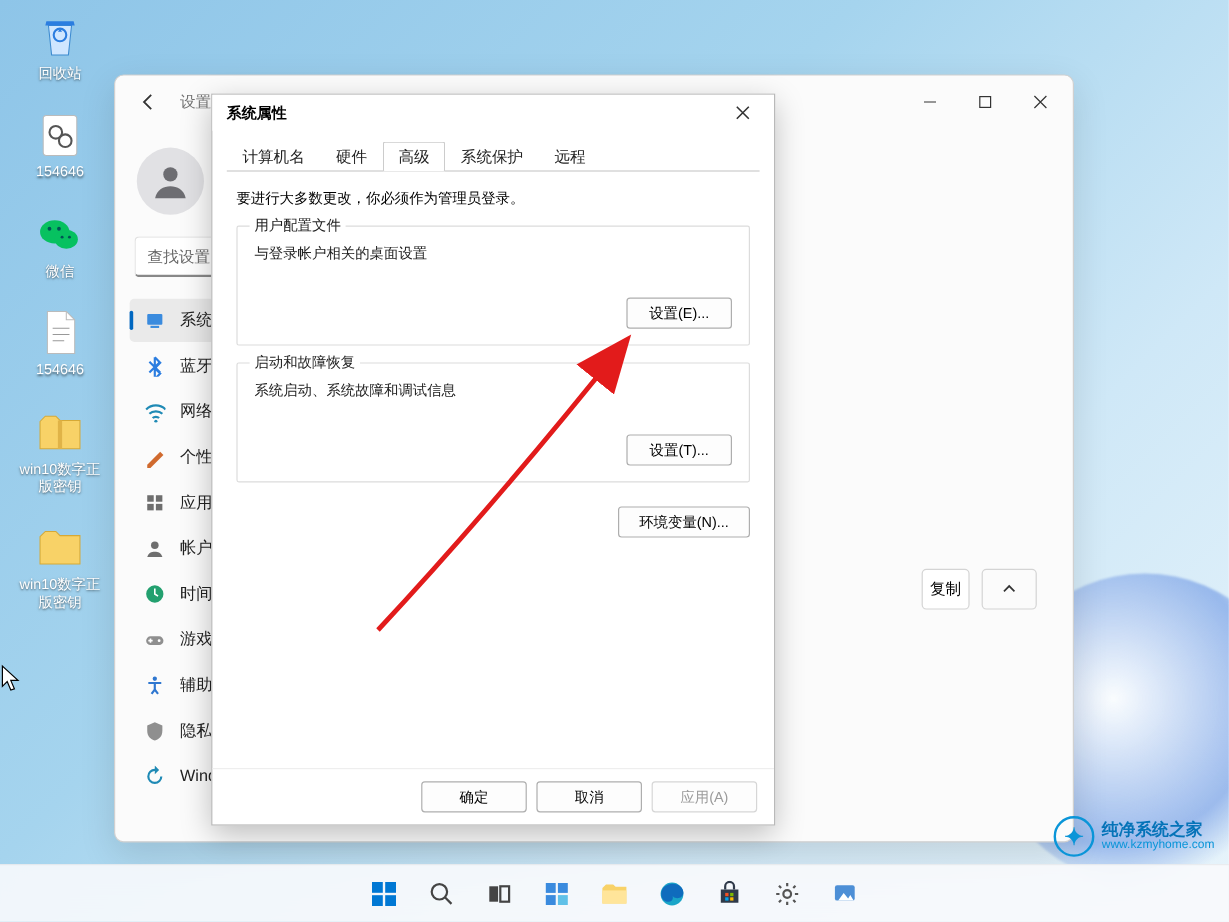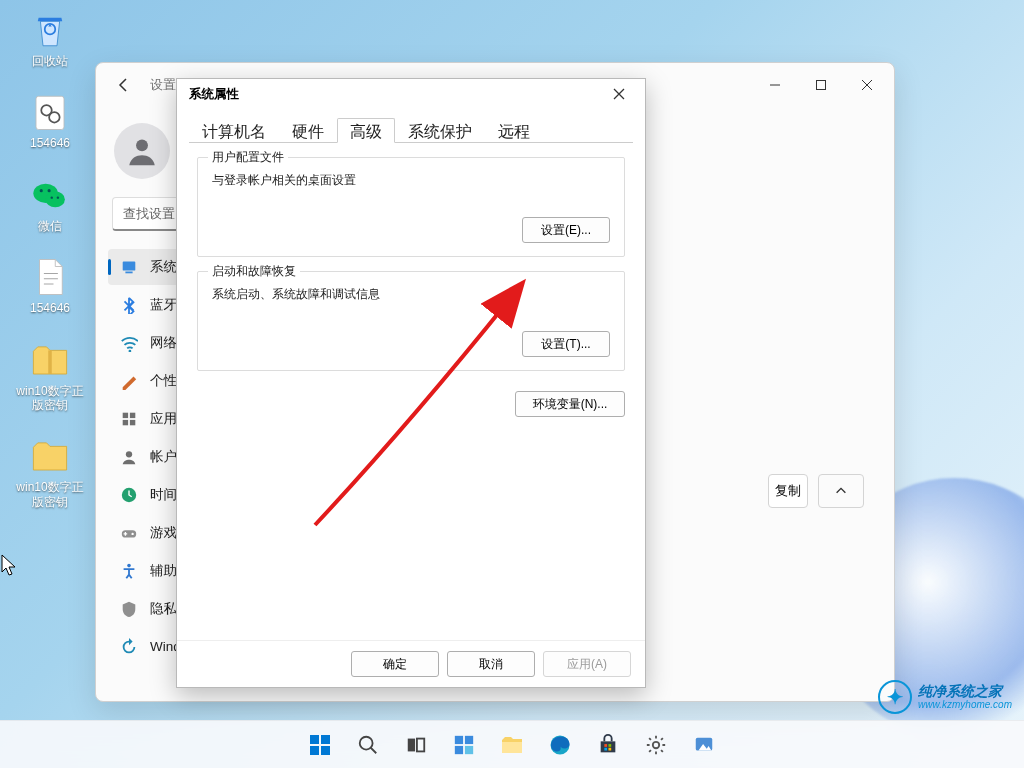--- a/index.html
+++ b/index.html
@@ -11,21 +11,21 @@
   .dicon .ico { width: 44px; height: 44px; display: flex; align-items: center; justify-content: center; }
   .dicon .lbl { color: #fff; font-size: 12px; text-align: center; text-shadow: 0 1px 2px rgba(0,0,0,.6); margin-top: 2px; line-height: 1.2; }
 
   
   .taskbar { position: absolute; bottom: 0; left: 0; right: 0; height: 48px; background: rgba(248,250,252,.9); backdrop-filter: blur(10px); display: flex; align-items: center; justify-content: center; gap: 8px; border-top: 1px solid rgba(0,0,0,.05); }
   .tb-item { width: 40px; height: 40px; display: flex; align-items: center; justify-content: center; border-radius: 4px; }
 
   
   .watermark { position: absolute; right: 12px; bottom: 54px; display: flex; align-items: center; gap: 6px; color: #0a568a; font-size: 14px; }
   .watermark .wm-logo { width: 34px; height: 34px; border-radius: 50%; border: 2px solid #0a95d8; display:flex;align-items:center;justify-content:center;color:#0a95d8;font-weight:bold;font-size:20px; }
-  .watermark .wm-text { display:flex;flex-direction:column;line-height:1.1;font-style:italic; }
+  .watermark .wm-text { display:flex;flex-direction:column;line-height:1.1; }
   .watermark .wm-text .cn{font-weight:bold;color:#0573b8;}
   .watermark .wm-text .en{font-size:10px;color:#0a95d8;}
 
   
   .settings-win { position:absolute; left:95px; top:62px; width:800px; height:640px; background:#fbfbfb; border:1px solid #d0d0d0; border-radius:8px; box-shadow:0 10px 30px rgba(0,0,0,.12); display:flex; flex-direction:column; }
   .sw-titlebar{display:flex;align-items:center;height:44px;padding:0 4px 0 12px;}
   .sw-back{width:32px;height:32px;display:flex;align-items:center;justify-content:center;color:#555;border-radius:4px;}
   .sw-title{margin-left:10px;font-size:13px;color:#737373;}
   .sw-ctrls{margin-left:auto;display:flex;}
   .sw-ctrl{width:46px;height:32px;display:flex;align-items:center;justify-content:center;color:#444;}
@@ -45,21 +45,21 @@
   .chev-block{width:46px;height:34px;border:1px solid #d4d4d4;border-radius:4px;display:flex;align-items:center;justify-content:center;margin-left:10px;}
   .adv-link{color:#0067c0;font-size:13px;}
   .ver{color:#666;margin-top:auto;}
 
   
   .sysprops{position:absolute;left:176px;top:78px;width:470px;height:610px;background:#fff;border:1px solid #b9b9b9;box-shadow:0 8px 24px rgba(0,0,0,.25);display:flex;flex-direction:column;font-size:12px;}
   .sp-titlebar{display:flex;align-items:center;height:30px;padding:0 6px 0 12px;background:#fff;font-weight:bold;}
   .sp-title{font-size:12.5px;color:#000;}
   .sp-close{margin-left:auto;width:40px;height:26px;display:flex;align-items:center;justify-content:center;font-size:15px;}
   .sp-tabs{display:flex;border-bottom:1px solid #ccc;margin:8px 12px 0 12px;height:26px;}
-  .sp-tab{padding:3px 12px 0 12px;font-size:16px;color:#222;border:1px solid transparent;position:relative;top:1px;}
+  .sp-tab{padding:3px 12px 0 12px;font-size:13px;color:#222;border:1px solid transparent;position:relative;top:1px;}
   .sp-tab.active{border:1px solid #ccc;border-bottom:1px solid #fff;background:#fff;border-radius:2px 2px 0 0;}
   .sp-body{flex:1;padding:14px 20px 10px 20px;display:flex;flex-direction:column;}
   .admin-note{font-size:12px;margin-bottom:14px;}
   .group{border:1px solid #dcdcdc;border-radius:2px;padding:14px 14px 12px 14px;margin-bottom:14px;position:relative;}
   .group-title{position:absolute;top:-9px;left:10px;background:#fff;padding:0 4px;font-size:12px;color:#222;}
   .group-desc{font-size:12px;color:#222;margin-bottom:28px;}
   .group-btn-row{display:flex;justify-content:flex-end;}
   .winbtn{min-width:88px;height:26px;background:#fdfdfd;border:1px solid #aeaeae;border-radius:3px;font-size:12px;padding:0 10px;}
   .winbtn:disabled{color:#9b9b9b;border-color:#d6d6d6;}
   .winbtn.hl{border:2px solid #0078d4;}
@@ -321,20 +321,21 @@
       </div>
   </div>
   <div class="sp-tabs" id="sp-tabs">
       <div class="sp-tab">计算机名</div>
       <div class="sp-tab">硬件</div>
       <div class="sp-tab active">高级</div>
       <div class="sp-tab">系统保护</div>
       <div class="sp-tab">远程</div>
     </div>
   <div class="sp-body">
+    <div class="admin-note">要进行大多数更改，你必须作为管理员登录。</div>
 
 
     <div class="group" style="min-height:100px;">
       <div class="group-title">用户配置文件</div>
       <div class="group-desc">与登录帐户相关的桌面设置</div>
       <div class="group-btn-row">
           <button class="winbtn">设置(E)...</button>
         </div>
     </div>
 

